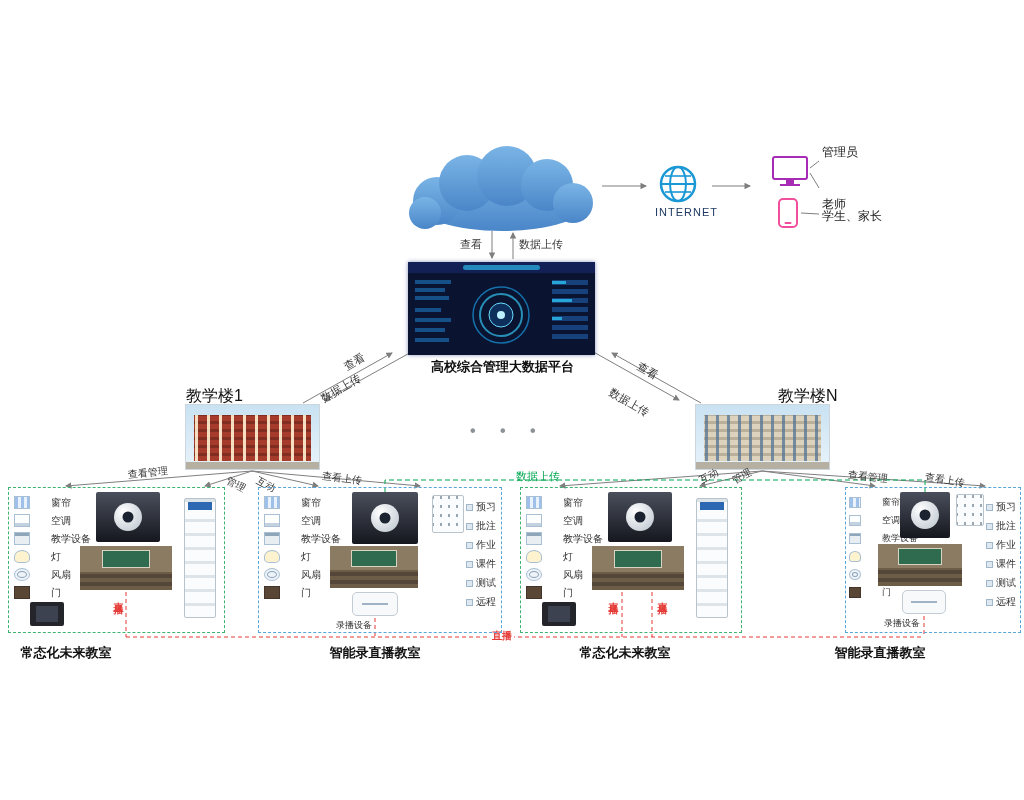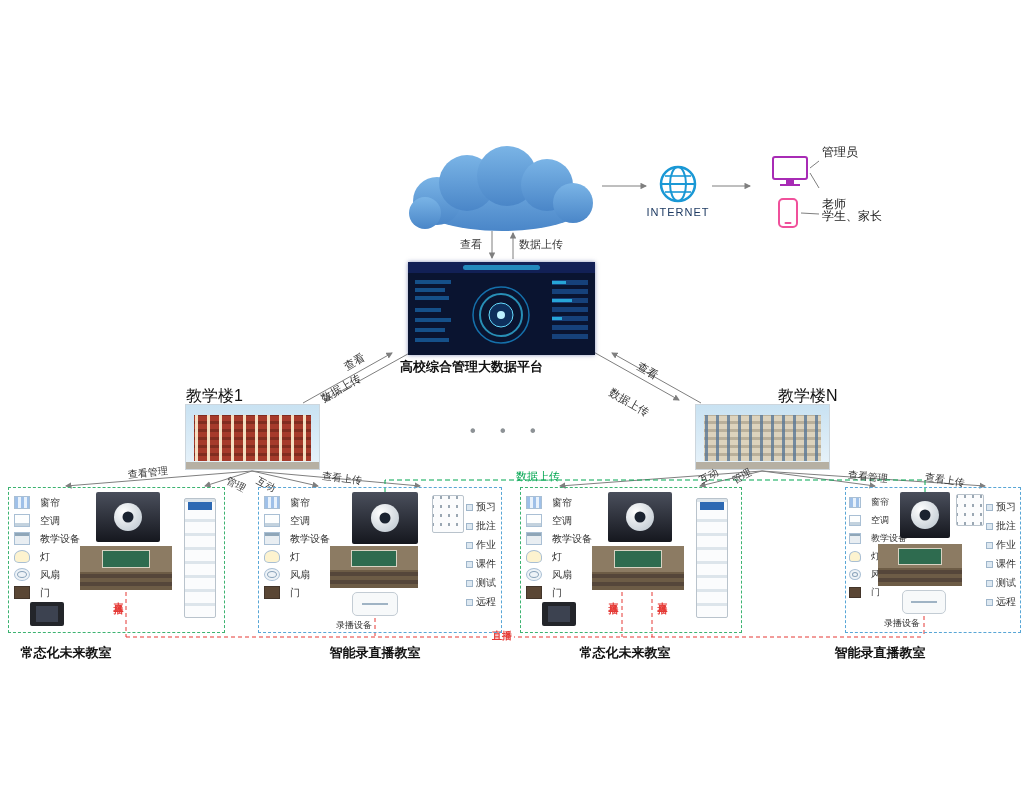--- a/index.html
+++ b/index.html
@@ -3,38 +3,38 @@
 <meta charset="utf-8">
 <style>
   *{margin:0;padding:0;box-sizing:border-box}
   body{width:1024px;height:800px;background:#fff;font-family:"Liberation Sans",sans-serif}
   .stage{position:relative;width:1024px;height:800px;background:#fff;overflow:hidden}
   .abs{position:absolute}
   .conn{position:absolute;left:0;top:0;pointer-events:none}
 
   .cloud-label{position:absolute;left:400px;top:176px;width:205px;text-align:center;
     font-size:21px;font-weight:bold;color:#f00;letter-spacing:2px}
-  .internet-label{position:absolute;left:638px;top:206px;width:80px;text-align:center;
+  .internet-label{position:absolute;left:638px;top:206px;width:80px;text-align:right;
     font-size:11px;color:#1f3b63;letter-spacing:1px}
   .user-label{position:absolute;left:822px;font-size:12px;color:#222;white-space:nowrap}
 
   .m-screen{width:36px;height:24px;border:2px solid #a82bb5;border-radius:3px;background:#fff}
   .m-stand{width:8px;height:4px;background:#a82bb5;margin:0 auto}
   .m-base{width:20px;height:2px;background:#a82bb5;margin:0 auto}
   .p-body{width:20px;height:30px;border:2px solid #f0509b;border-radius:5px;position:relative;background:#fff}
   .p-body::after{content:"";position:absolute;bottom:2px;left:50%;transform:translateX(-50%);
     width:7px;height:2px;background:#f0509b;border-radius:1px}
 
   .link-label{position:absolute;font-size:11px;color:#333;white-space:nowrap}
   .dlabel{position:absolute;font-size:11px;color:#333;white-space:nowrap;transform-origin:left center}
   .rlabel{position:absolute;font-size:10px;color:#333;white-space:nowrap;transform-origin:left center}
 
   .dashboard{position:absolute;left:408px;top:262px;width:187px;height:93px;background:#0a1430;
     box-shadow:0 0 4px rgba(20,40,120,.5)}
-  .platform-label{position:absolute;left:400px;top:358px;width:205px;text-align:left;
+  .platform-label{position:absolute;left:400px;top:358px;width:205px;text-align:center;
     font-size:13px;font-weight:bold;color:#111}
 
   .building{position:absolute;width:135px;height:66px;border:1px solid #cdd6dd;overflow:hidden}
   .building .sky{position:absolute;inset:0;background:linear-gradient(180deg,#c9e2f2,#e9f3fa)}
   .building .bldg-body{position:absolute;left:6%;right:6%;top:16%;bottom:12%}
   .building.red .bldg-body{background-color:#a63a2b;background-image:
     repeating-linear-gradient(90deg,rgba(255,240,210,.9) 1px 4px,transparent 4px 13px),
     repeating-linear-gradient(0deg,transparent 0 5px,rgba(60,20,12,.35) 5px 8px)}
   .building.beige .bldg-body{background-color:#ddd3bd;background-image:
     repeating-linear-gradient(90deg,rgba(90,120,150,.8) 1px 4px,transparent 4px 12px),
@@ -42,21 +42,21 @@
   .building .ground{position:absolute;left:0;right:0;bottom:0;height:11%;background:#b6b0a3}
   .bldg-label{position:absolute;font-size:16px;color:#111;white-space:nowrap}
 
   .dots{position:absolute;left:470px;top:422px;font-size:16px;font-weight:bold;color:#8d9296;letter-spacing:10px}
 
   .box{position:absolute;border:1.6px dashed}
   .box.future{border-color:#3cb371}
   .box.recording{border-color:#58a6d6}
   .group-label{position:absolute;font-size:13px;font-weight:bold;color:#111;text-align:center;white-space:nowrap}
 
-  .dev-row{position:absolute;display:flex;align-items:center;gap:10px;height:15px}
+  .dev-row{position:absolute;display:flex;align-items:center;gap:21px;height:15px}
   .dev-icon{width:16px;height:13px;border:1px solid #a9bfd4;background:#f6fafd;flex:none;display:inline-block}
   .dev-icon.curtain{background:repeating-linear-gradient(90deg,#9fc0e8 0 3px,#e9f2fb 3px 6px)}
   .dev-icon.ac{background:linear-gradient(180deg,#fdfefe 70%,#c3d2de 70%)}
   .dev-icon.devbox{background:linear-gradient(180deg,#8fa6b8 25%,#e9eef2 25%)}
   .dev-icon.lamp{background:#fdf3cf;border-radius:50% 50% 30% 30%}
   .dev-icon.fan{border-radius:50%;background:#eef3f7;position:relative}
   .dev-icon.fan::after{content:"";position:absolute;inset:2px;border:1px solid #8aa3ba;border-radius:50%}
   .dev-icon.door{background:#5a4634;border-color:#43352a}
   .dev-label{font-size:10px;color:#333;white-space:nowrap}
   .compact .dev-icon{width:12px;height:11px}

